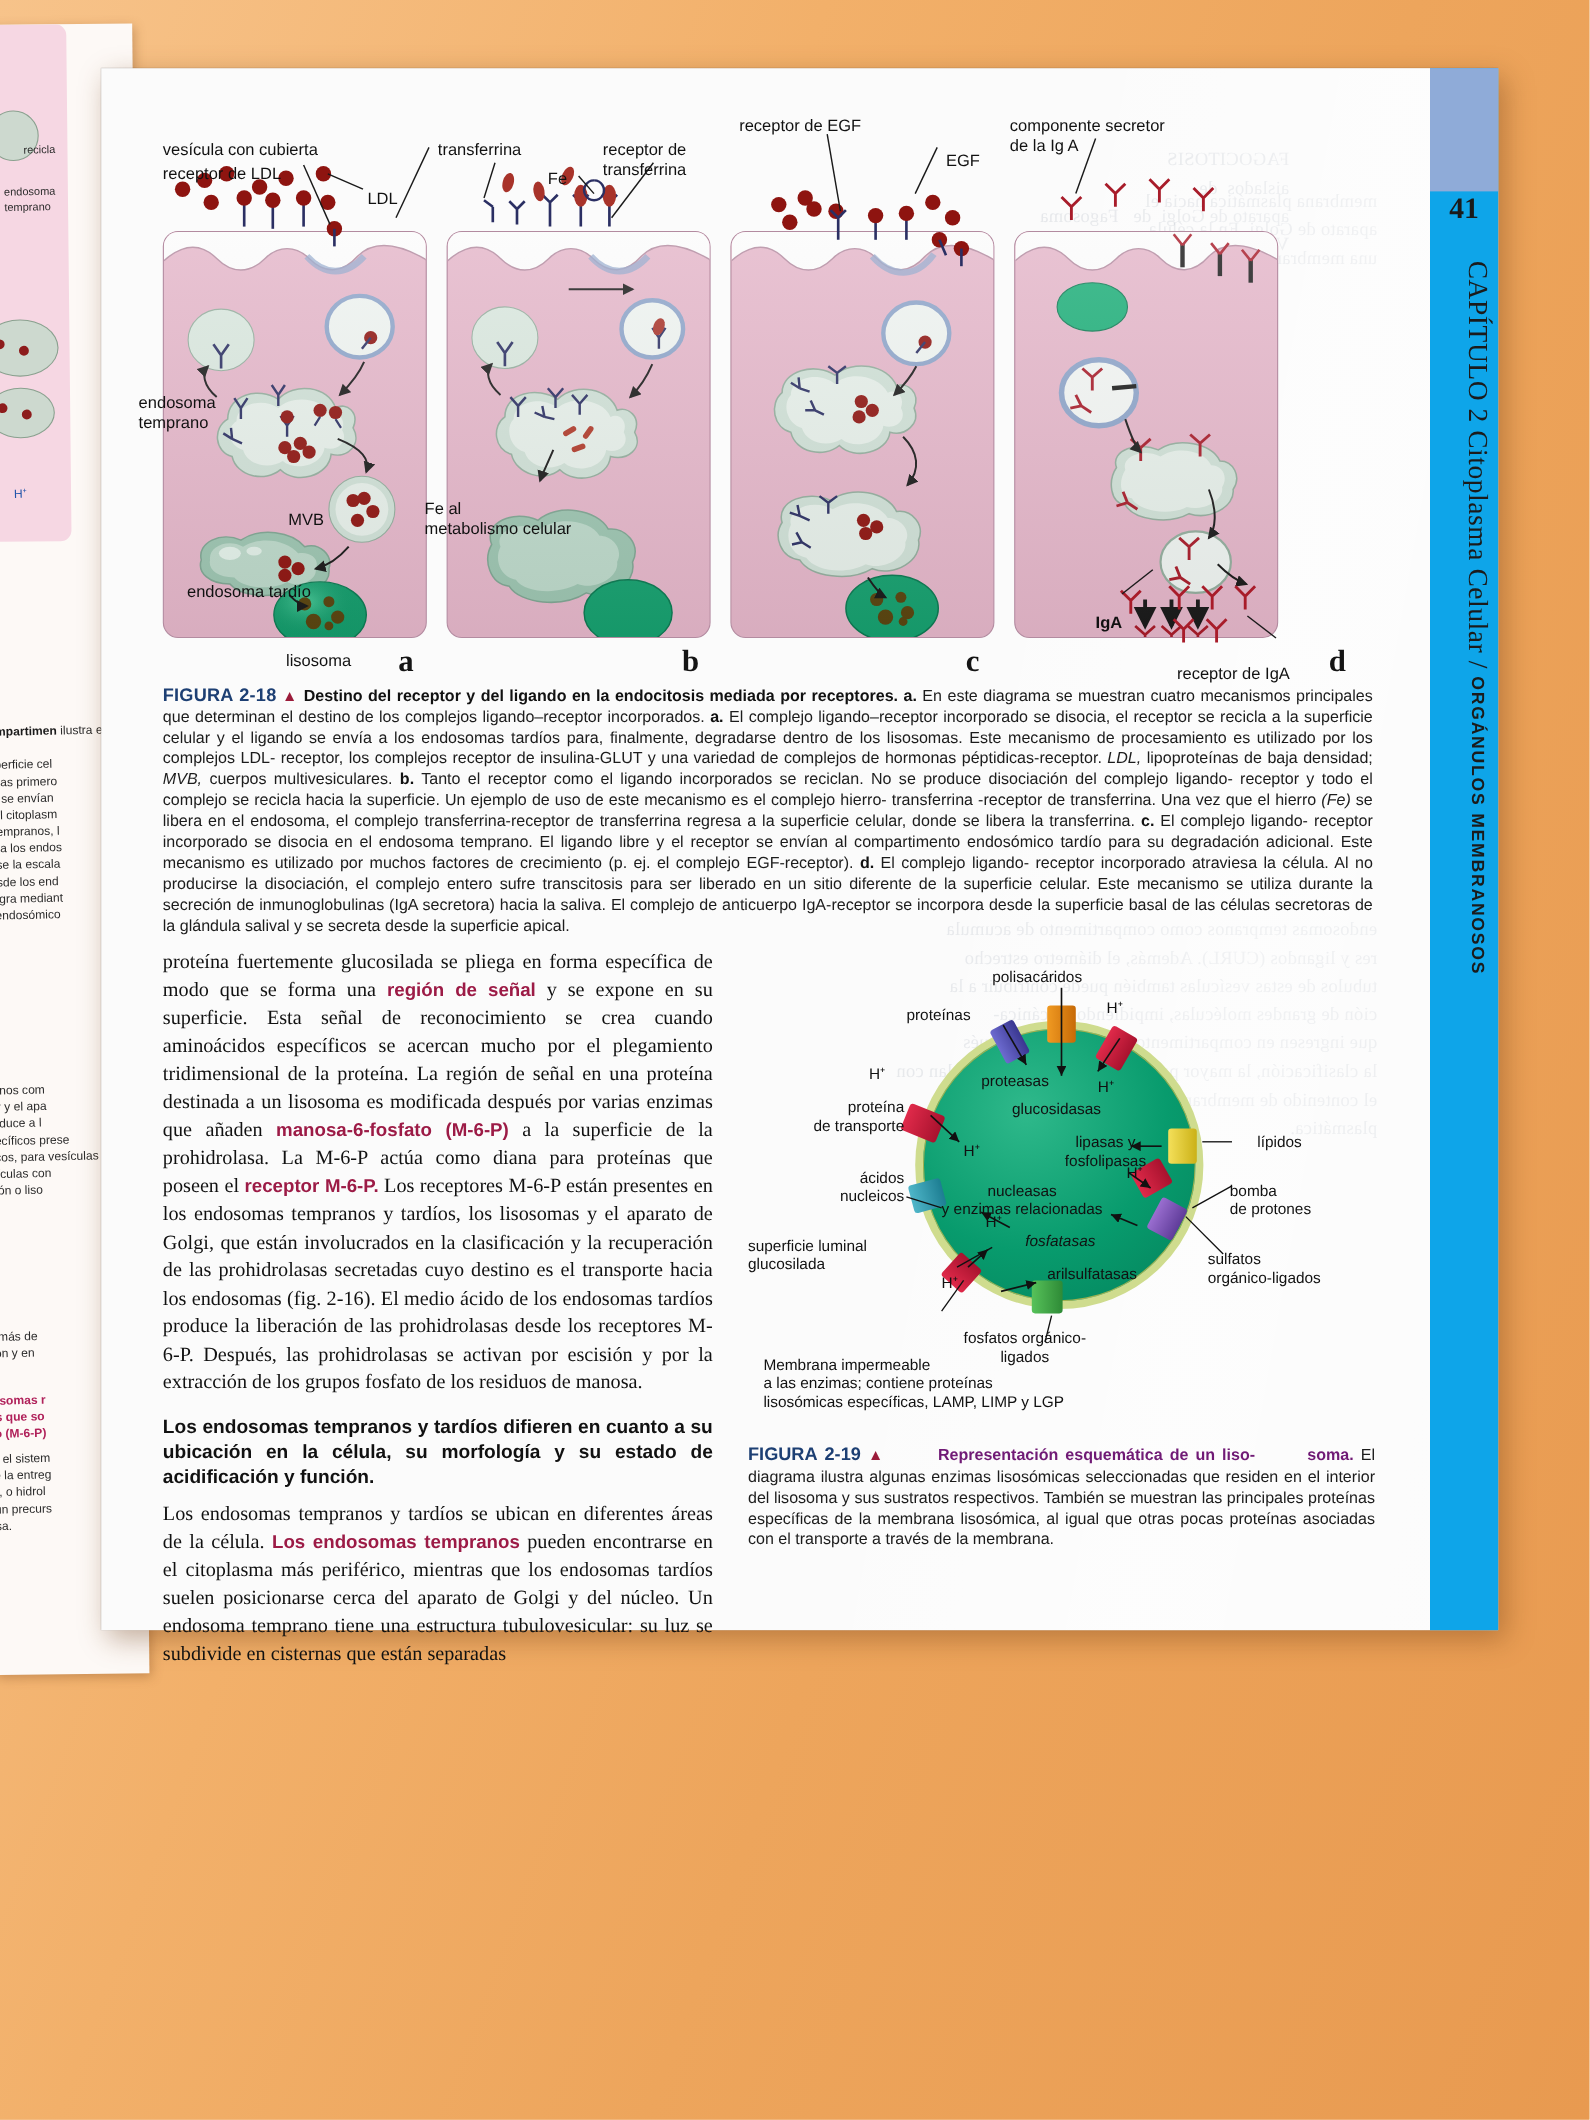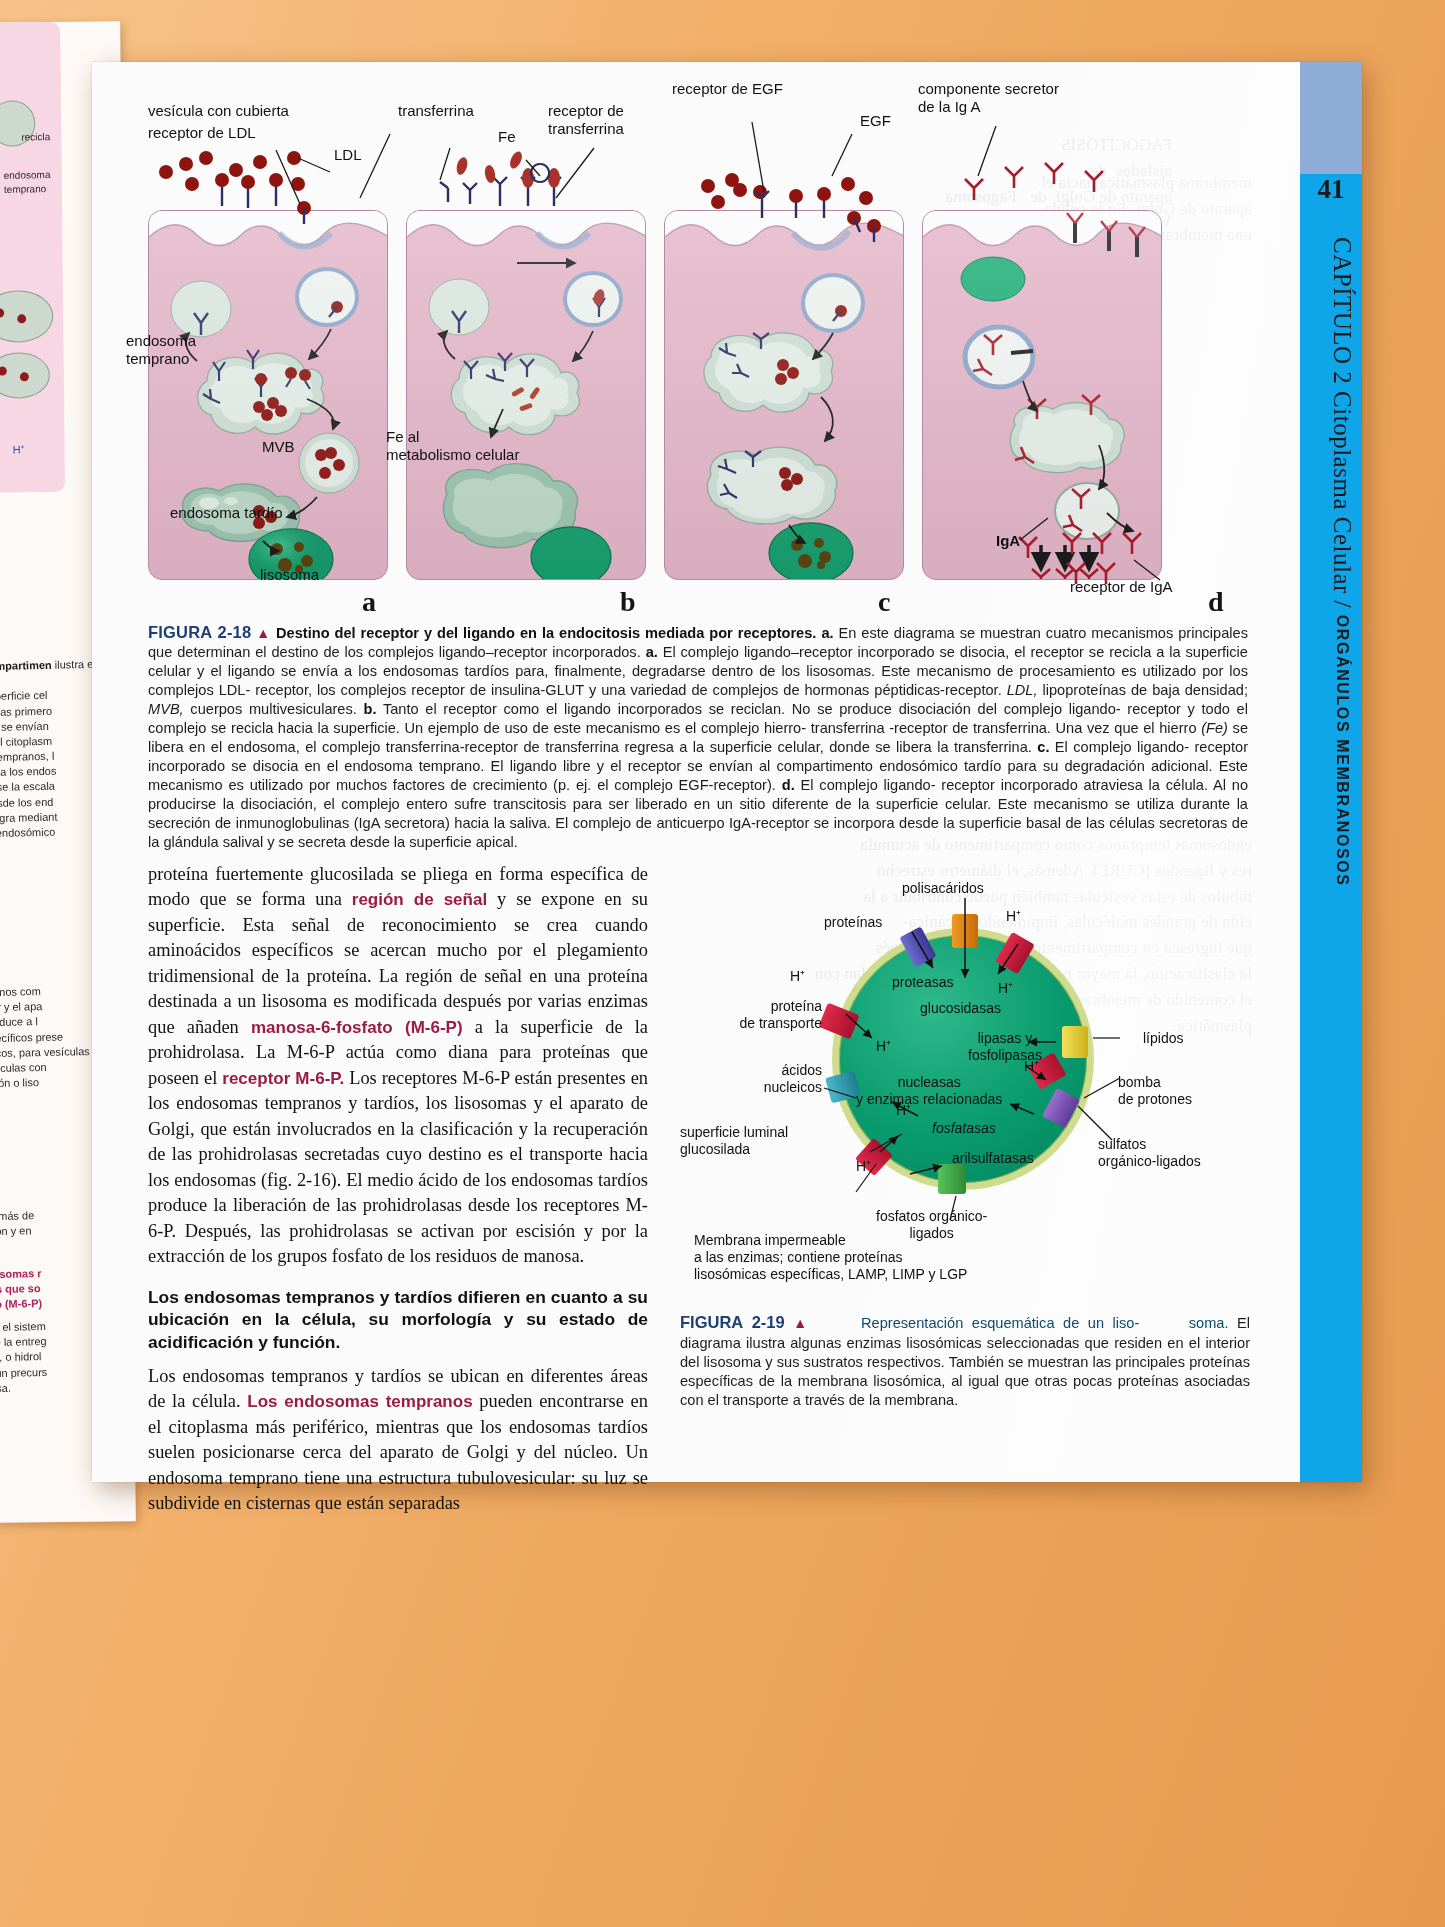--- a/index.html
+++ b/index.html
@@ -116,21 +116,21 @@
   #panel-c { left:516px; }
   #panel-d { left:774px; }
 
   .panel-letter {
     position:absolute; top:506px; font-size:28px; font-weight:bold;
     font-family:"Liberation Serif", serif; color:#141414;
   }
 
   .fig-label {
     position:absolute; font-size:15px; color:#111; line-height:1.22;
-    font-family:"Liberation Sans", sans-serif; white-space:nowrap;
+    font-family:"Liberation Sans", sans-serif; white-space:nowrap;margin-top:26px;
   }
 
   
   .caption {
     position:absolute; left:56px; top:560px; width:1100px;
     font-size:14.6px; line-height:1.30; color:#1c1c1c;
     text-align:justify;
   }
   .caption .figno {
     font-weight:bold; color:#1d3f73; font-size:16.5px;
@@ -183,21 +183,21 @@
   .mprot.yellow{ background:linear-gradient(90deg,#f4e05a,#cbb117); }
   .mprot.purple{ background:linear-gradient(90deg,#9a6ed0,#5f3c99); }
   .mprot.teal  { background:linear-gradient(90deg,#4fb6c9,#1d7e92); }
 
   .cap19 {
     position:absolute; left:0; top:460px; width:570px;
     font-size:14.6px; line-height:1.31; color:#1c1c1c; text-align:justify;
   }
   .cap19 .figno { font-weight:bold; color:#1d3f73; font-size:16.5px; }
   .cap19 .tri { color:#9b1b3a; font-size:14px; }
-  .cap19 b { font-weight:normal; color:#0c4a6e;margin-left:41px; }
+  .cap19 b { font-weight:bold; color:#701a75;margin-left:41px; }
 
   svg { display:block; overflow:visible; }
 </style>
 </head>
 <body>
 
 <div class="desk"></div>
 
 <div class="left-page">
   <div class="left-page-inner">

